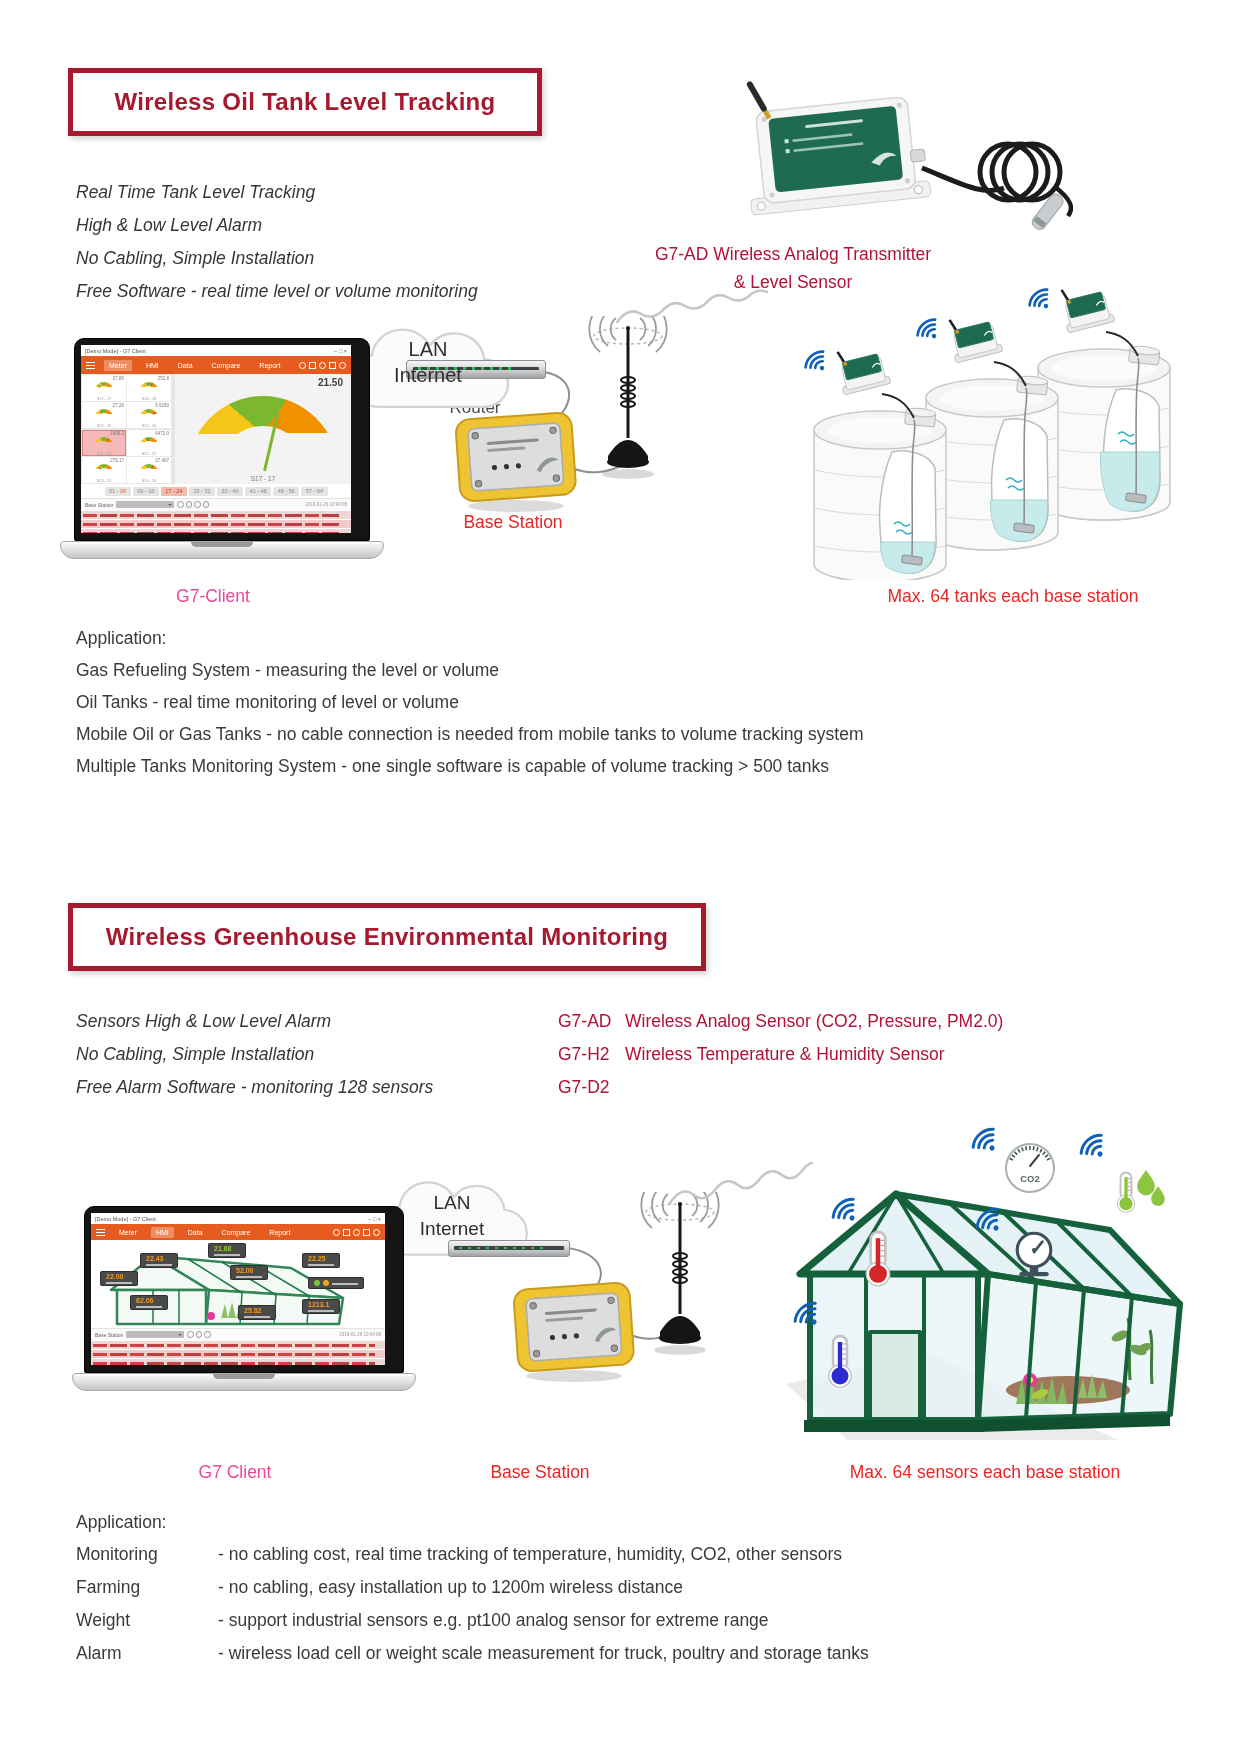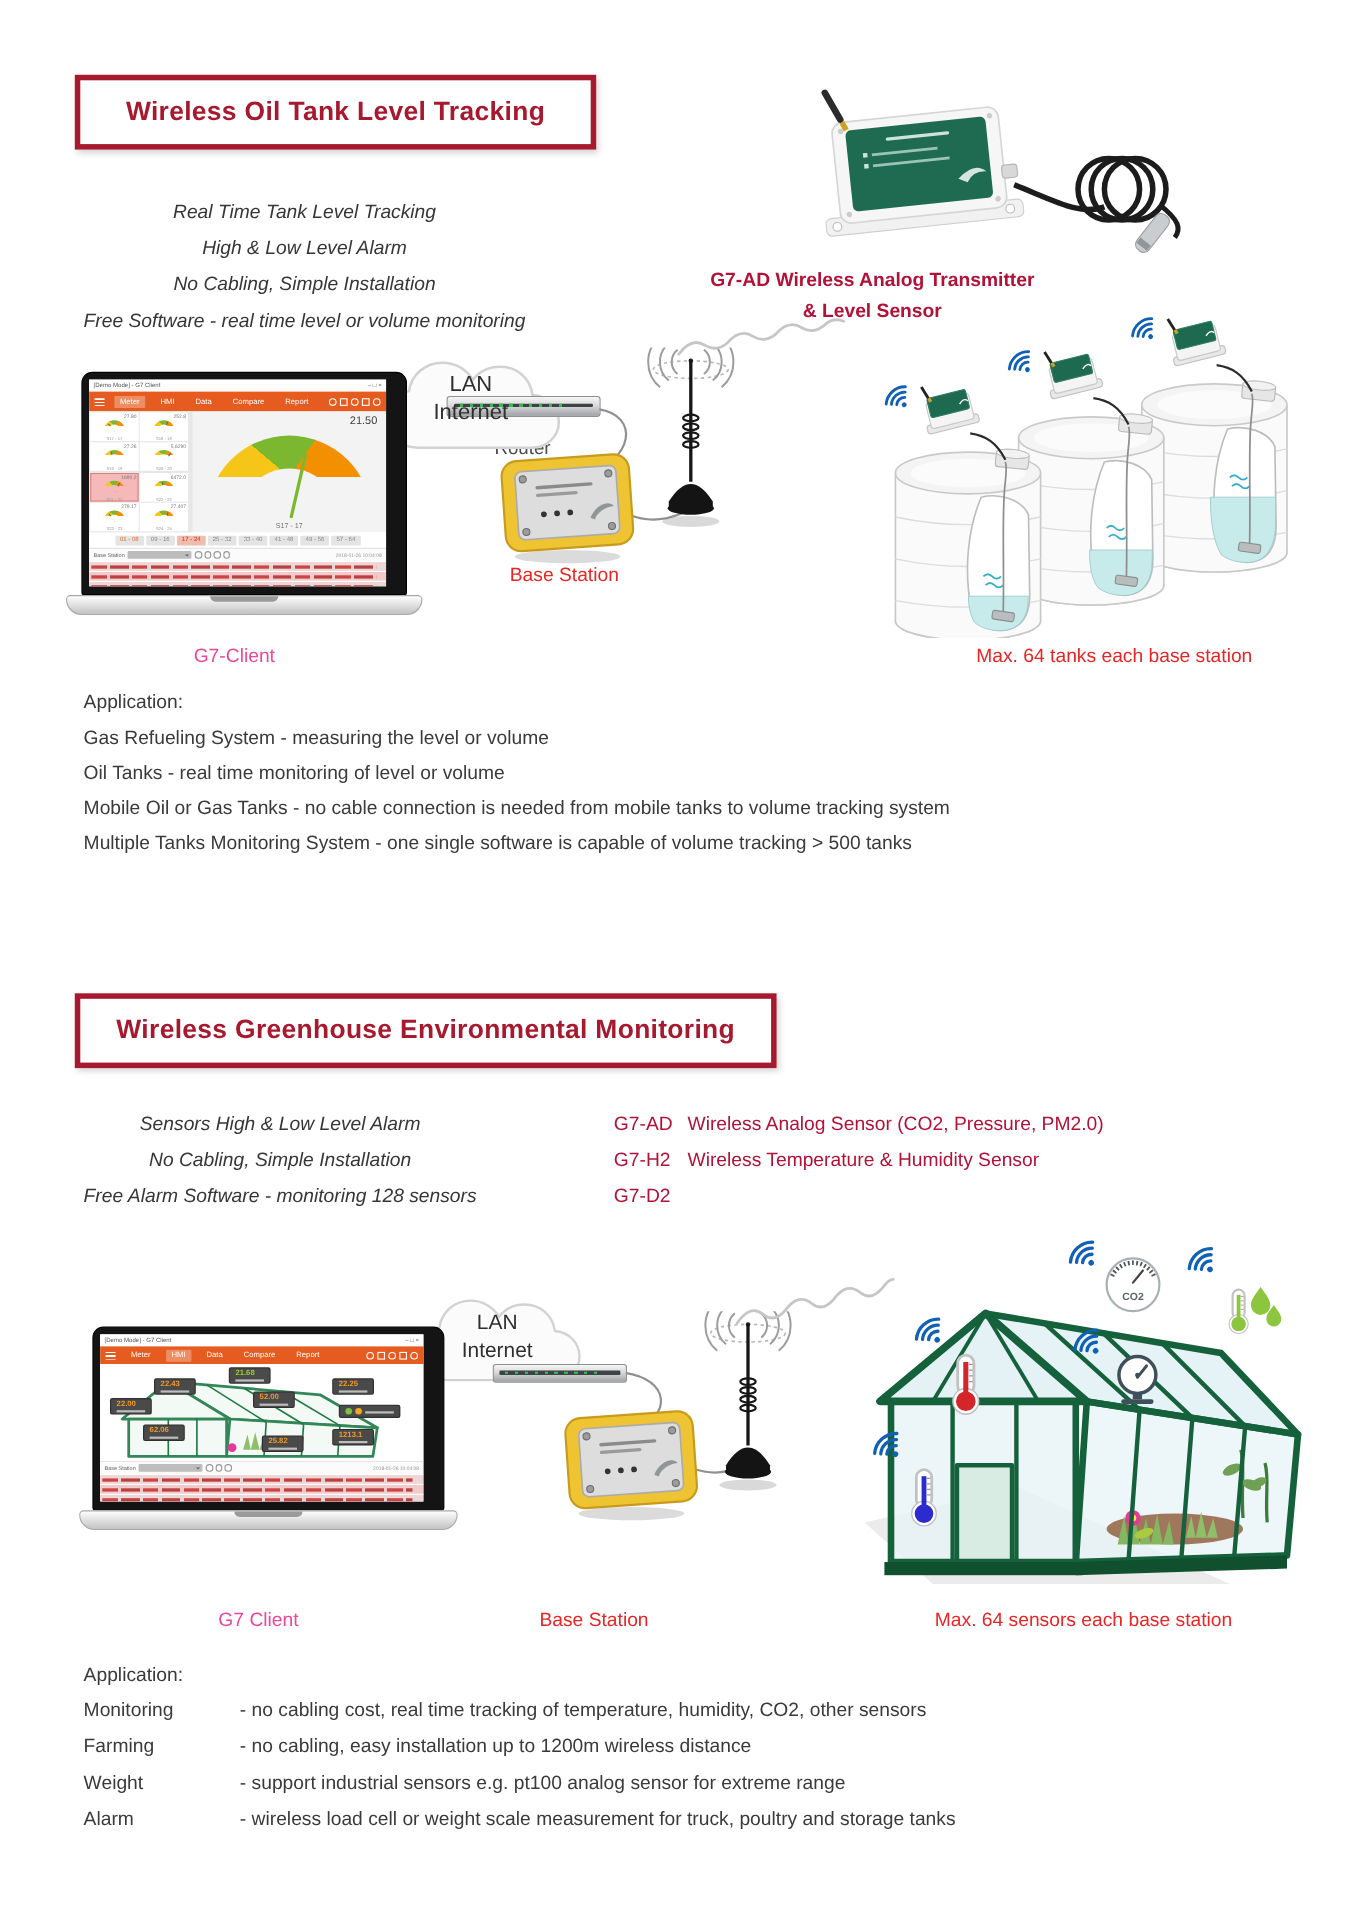--- a/index.html
+++ b/index.html
@@ -8,21 +8,21 @@
   .abs{position:absolute;}
 
   
   .section-box{position:absolute;border:5px solid #A6192E;background:#fff;
                display:flex;align-items:center;justify-content:center;
                box-shadow:2px 3px 6px rgba(0,0,0,.18);}
   .section-box h1{margin:0;font-size:24px;font-weight:bold;color:#A6192E;letter-spacing:.3px;}
 
   
   .features{position:absolute;left:76px;font-style:italic;font-size:17.5px;color:#363636;}
-  .features div{height:33px;line-height:33px;text-align:center;}
+  .features div{height:33px;line-height:33px;}
   .cap{position:absolute;text-align:center;font-size:17.5px;}
   .cap-red{color:#E92525;}
   .cap-crimson{color:#B11238;}
   .cap-purple{color:#ec4899;}
   .gray-label{position:absolute;text-align:center;font-size:17px;color:#4a4a4a;}
   .cloud-label{position:absolute;text-align:center;font-size:20px;line-height:26px;color:#2e2e2e;z-index:3;}
   .app{position:absolute;left:76px;font-size:17.5px;color:#3a3a3a;}
   .app .h{height:32px;line-height:32px;}
   .app-items div{height:32px;line-height:32px;}
   .app2-row{display:flex;height:33px;line-height:33px;}
@@ -59,21 +59,21 @@
   .mini.alarm{background:#F5B9B9;box-shadow:inset 0 0 0 1px #D98080;}
   .mini .v{position:absolute;top:1px;right:2px;font-size:4.5px;color:#777;}
   .mini .l{position:absolute;bottom:0;width:100%;text-align:center;font-size:3.8px;color:#999;}
   .ring{position:absolute;left:12px;top:7px;width:20px;height:10px;border-radius:20px 20px 0 0;
         background:conic-gradient(from 270deg,#F5C518 0 40deg,#7CB82F 40deg 125deg,#F29000 125deg 180deg,transparent 180deg);}
   .ring::after{content:"";position:absolute;left:4px;top:4px;width:12px;height:6px;
         border-radius:12px 12px 0 0;background:#fff;}
   .mini.alarm .ring::after{background:#F5B9B9;}
   .needle{position:absolute;left:50%;bottom:0;width:1px;height:9px;background:#666;transform-origin:bottom center;}
   .big-gauge-area{flex:1;position:relative;}
-  .big-reading{position:absolute;top:3px;right:8px;font-size:10px;color:#3f3f3f;}
+  .big-reading{position:absolute;top:3px;right:8px;font-size:10px;color:#3f3f3f;font-weight:bold;}
   .big-ring{position:absolute;left:50%;top:22px;transform:translateX(-50%);width:150px;height:75px;
         border-radius:150px 150px 0 0;
         background:conic-gradient(from 270deg,#F5C518 0 40deg,#7CB82F 40deg 125deg,#F29000 125deg 180deg,transparent 180deg);}
   .big-ring::after{content:"";position:absolute;left:30px;top:30px;width:90px;height:45px;
         border-radius:90px 90px 0 0;background:#F3F3F3;}
   .big-needle{position:absolute;left:50%;bottom:0;width:2.5px;height:60px;background:#7CB82F;
         transform-origin:bottom center;transform:rotate(13deg);z-index:2;border-radius:2px;}
   .big-label{position:absolute;left:0;right:0;bottom:2px;text-align:center;font-size:6.5px;color:#777;}
   .pager{height:14px;display:flex;align-items:center;justify-content:center;gap:2px;background:#fff;}
   .pg{font-size:5.5px;color:#888;background:#E4E4E4;padding:1.5px 4.5px;border-radius:1px;}
@@ -255,21 +255,21 @@
     <circle cx="266" cy="96" r="28" fill="none" stroke="#1C1C1C" stroke-width="5"></circle>
     <circle cx="278" cy="96" r="28" fill="none" stroke="#1C1C1C" stroke-width="5"></circle>
     <circle cx="290" cy="96" r="28" fill="none" stroke="#1C1C1C" stroke-width="5"></circle>
     <path d="M312,110 C330,124 332,132 326,140" stroke="#1C1C1C" stroke-width="4.5" fill="none"></path>
     <g transform="translate(318,120) rotate(38)">
       <rect x="-7" y="0" width="14" height="40" rx="6" fill="#C9CDCF" stroke="#9AA0A3"></rect>
       <rect x="-6" y="30" width="12" height="6" fill="#8F979B"></rect>
     </g>
   </svg>
 
-  <div class="cap cap-crimson" style="left:598px;top:240px;width:390px;line-height:28px;font-weight:bold;">
+  <div class="cap cap-crimson" style="left:598px;top:240px;width:390px;line-height:28px;">
     <div>G7-AD Wireless Analog Transmitter</div>
     <div>&amp; Level Sensor</div>
   </div>
 
   <svg class="abs" style="left:336px;top:310px;z-index:1;" width="184" height="124" viewBox="0 0 200 130">
     <use href="#cloudsym"></use>
   </svg>
   <div class="cloud-label" style="left:336px;top:336px;width:184px;">
     <div>LAN</div>
     <div>Internet</div>

